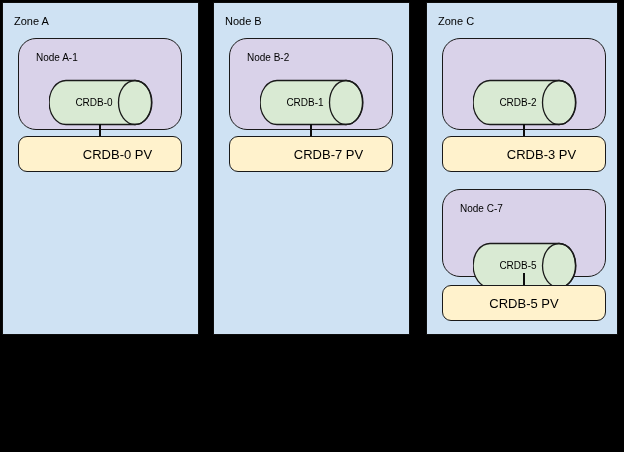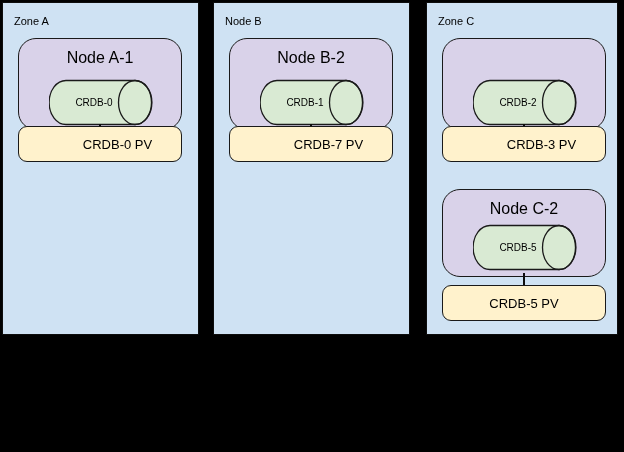--- a/index.html
+++ b/index.html
@@ -23,37 +23,37 @@
     text-align:left;font-size:11px;line-height:14px;margin-left:11px;
   }
   .node{
     position:absolute;left:15px;width:164px;
     background:#d9d2e9;border:1px solid #1a1a1a;border-radius:18px;
     box-sizing:border-box;
   }
   .node-row1{top:35px;height:92px;}
   .node-row2{top:186px;height:88px;}
   .node-title{
-    position:absolute;top:12px;left:0;width:100%;
-    text-align:center;font-size:16px;line-height:14px;
+    position:absolute;top:12px;left:17px;width:100%;
+    text-align:left;font-size:10px;line-height:14px;
   }
   .pod{position:absolute;left:30px;top:40px;width:104px;height:45px;}
-  .node-row2 .pod{top:34px;}
+  .node-row2 .pod{top:52px;}
   .pod svg{display:block;}
   .pod text{
     font-family:"Liberation Sans", sans-serif;font-size:10px;fill:#000000;
   }
   .pv{
     position:absolute;left:15px;width:164px;height:36px;
     background:#fff2cc;border:1px solid #1a1a1a;border-radius:9px;
     box-sizing:border-box;
     display:flex;align-items:center;justify-content:center;
     font-size:13px;
   }
-  .pv-row1{top:123px;padding-left:35px;}
+  .pv-row1{top:133px;padding-left:35px;}
   .pv-row2{top:282px;}
   .connector{
     position:absolute;left:96px;width:2px;background:#0d0d0d;
   }
   .conn-row1{top:121px;height:12px;}
   .conn-row2{top:270px;height:12px;}
 </style>
 </head>
 <body>
 
@@ -115,21 +115,21 @@
       </div>
     </div>
 
     <div class="connector conn-row1"></div>
 
     <div class="pv pv-row1">
       <span>CRDB-3 PV</span>
     </div>
 
     <div class="node node-row2">
-      <div class="node-title">Node C-2</div>
+      <div class="node-title">Node C-7</div>
       <div class="pod">
         <svg width="104" height="47" viewBox="0 0 104 47">
           <path d="M 17 1.5 H 86 A 16.5 21.5 0 0 1 86 45.5 H 17 A 16.5 21.5 0 0 1 17 1.5 Z" fill="#d9ead3" stroke="#1a1a1a" stroke-width="1.3"></path>
           <ellipse cx="86" cy="23.5" rx="16.5" ry="22" fill="none" stroke="#1a1a1a" stroke-width="1.3"></ellipse>
           <text x="45" y="27" text-anchor="middle">CRDB-5</text>
         </svg>
       </div>
     </div>
 
     <div class="connector conn-row2"></div>

